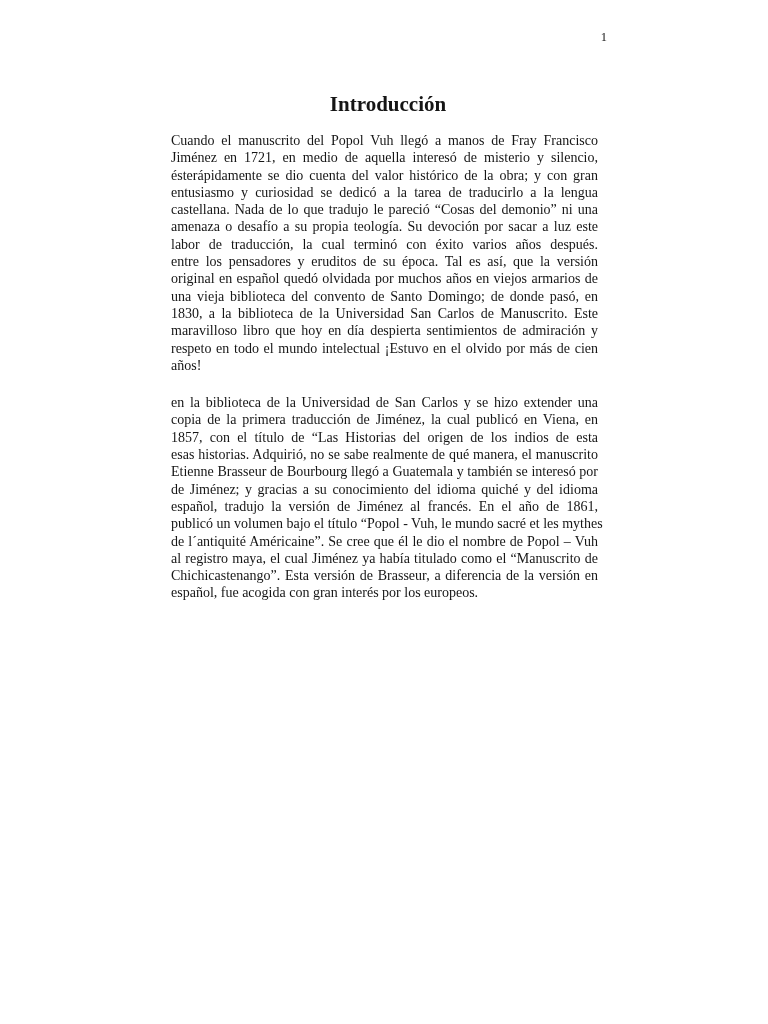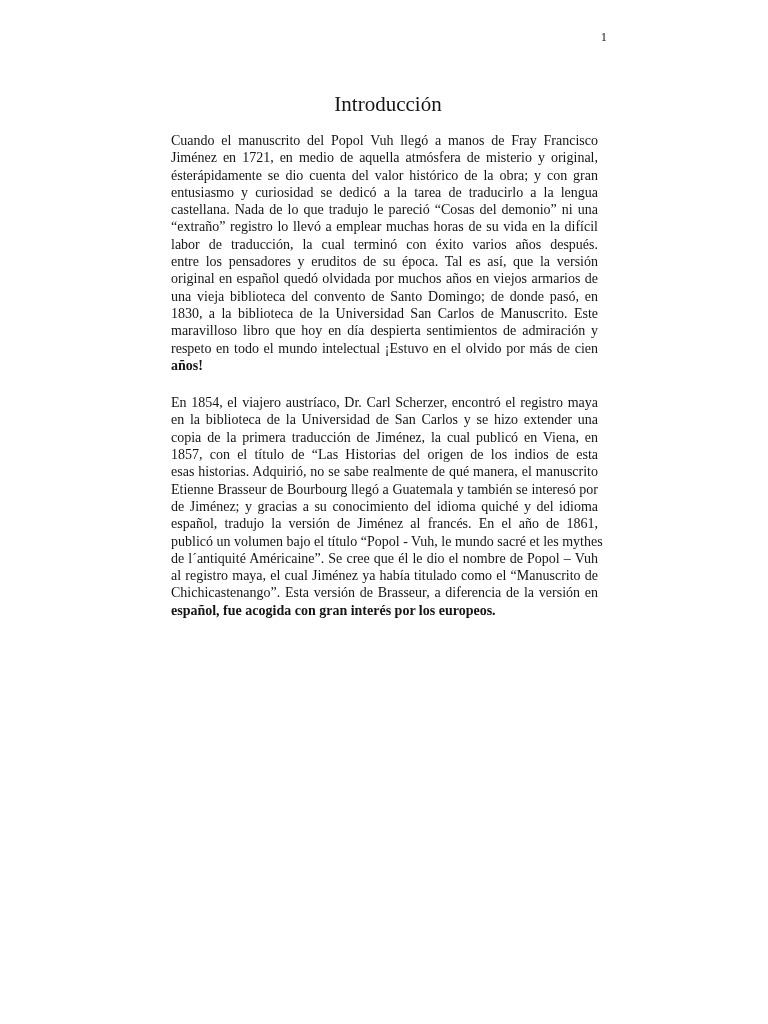--- a/index.html
+++ b/index.html
@@ -26,21 +26,21 @@
     line-height: 15px;
   }
   .doc-title {
     position: absolute;
     top: 91px;
     left: 171px;
     width: 434px;
     text-align: center;
     font-size: 21px;
     line-height: 26px;
-    font-weight: normal;
+    font-weight: bold;
     margin: 0;
   }
   .textblock {
     position: absolute;
     top: 132px;
     left: 171px;
     width: 434px;
     font-size: 14px;
     line-height: 17.3px;
   }
@@ -52,53 +52,51 @@
     white-space: nowrap;
     height: 17.3px;
   }
   .line.j {
     text-align: justify;
     text-align-last: justify;
   }
   .line.last {
     text-align: right;
     text-align-last: left;
-    font-weight: bold;
   }
 </style>
 </head>
 <body>
 
 <div class="page">
 
   <div class="page-number">1</div>
 
   <h1 class="doc-title">Introducción</h1>
 
   <div class="textblock">
 
     <div class="para">
       <div class="line j">Cuando el manuscrito del Popol Vuh llegó a manos de Fray Francisco</div>
-      <div class="line j">Jiménez en 1721,  en medio de aquella atmósfera de misterio y original,</div>
+      <div class="line j">Jiménez en 1721,  en medio de aquella interesó de misterio y silencio,</div>
       <div class="line j">ésterápidamente se dio cuenta del valor  histórico de la obra; y con gran</div>
       <div class="line j">entusiasmo y curiosidad se dedicó a la tarea de traducirlo a la lengua</div>
       <div class="line j">castellana. Nada de lo que  tradujo le pareció “Cosas del demonio” ni una</div>
-      <div class="line j">“extraño” registro  lo llevó a emplear muchas horas de su vida en la difícil</div>
+      <div class="line j">amenaza o desafío a su propia teología. Su devoción por sacar a luz este</div>
       <div class="line j">labor de traducción, la cual terminó con éxito varios años después.</div>
       <div class="line j">entre los pensadores y eruditos de su época. Tal es así, que la versión</div>
       <div class="line j">original en español quedó olvidada por muchos años en viejos armarios de</div>
       <div class="line j">una vieja biblioteca del convento de Santo Domingo; de donde pasó, en</div>
       <div class="line j">1830, a la biblioteca de la Universidad San Carlos de Manuscrito. Este</div>
       <div class="line j">maravilloso libro que hoy en día despierta sentimientos de admiración y</div>
       <div class="line j">respeto en todo el mundo intelectual ¡Estuvo en el olvido por más de cien</div>
       <div class="line last">años!</div>
     </div>
 
     <div class="para">
-      <div class="line j">En 1854, el viajero austríaco, Dr. Carl Scherzer,  encontró el registro maya</div>
       <div class="line j">en la biblioteca de la Universidad de San Carlos y se hizo extender una</div>
       <div class="line j">copia de la primera traducción de Jiménez, la cual publicó en  Viena, en</div>
       <div class="line j">1857, con el título de “Las Historias del origen de los indios de esta</div>
       <div class="line j">esas historias. Adquirió, no se sabe realmente de qué manera, el manuscrito</div>
       <div class="line j">Etienne Brasseur de Bourbourg llegó a Guatemala y también se interesó por</div>
       <div class="line j">de Jiménez; y gracias a su conocimiento del  idioma quiché y del idioma</div>
       <div class="line j">español, tradujo la versión de Jiménez al francés. En el año de 1861,</div>
       <div class="line j">publicó un volumen bajo el título “Popol - Vuh, le mundo sacré et les mythes</div>
       <div class="line j">de l´antiquité Américaine”. Se cree que él le dio el nombre de Popol – Vuh</div>
       <div class="line j">al registro maya, el cual Jiménez ya había titulado como el “Manuscrito de</div>

